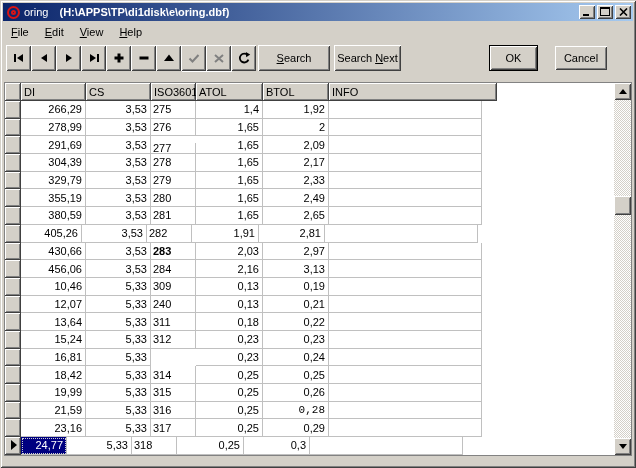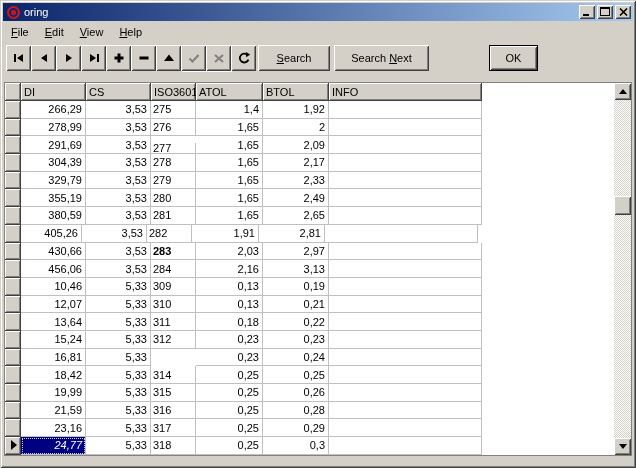--- a/index.html
+++ b/index.html
@@ -52,21 +52,21 @@
   }
   .nav{position:absolute;left:3px;top:4px;display:flex;}
   .navbtn{width:25px;height:26px;display:flex;align-items:center;justify-content:center;color:#000;padding:0;}
   .navbtn svg{display:block;}
   .navbtn.disabled{color:#808080;filter:drop-shadow(1px 1px 0 #ffffff);}
   .btn{
     position:absolute;display:flex;align-items:center;justify-content:center;
     font-size:11px;color:#000;
   }
   .btn-search{left:255px;top:4px;width:72px;height:26px;}
-  .btn-searchnext{left:331px;top:4px;width:95px;height:26px;}
+  .btn-searchnext{left:331px;top:4px;width:67px;height:26px;}
   .btn-ok{left:487px;top:5px;width:47px;height:24px;outline:1px solid #000;}
   .btn-cancel{left:552px;top:5px;width:52px;height:24px;}
   
   .grid{
     position:absolute;left:4px;top:82px;width:628px;height:374px;
     background:#fff;border:1px solid #828282;box-sizing:border-box;
   }
   .grid-table{position:absolute;left:0;top:0;right:17px;bottom:0;overflow:hidden;}
   .grid-row{display:flex;height:17.7px;}
   .grid-row.header{height:18px;}
@@ -112,20 +112,21 @@
 </head>
 <body>
 
 <div class="window">
 
   <div class="titlebar">
     <span class="app-icon">
         <span class="inner"></span>
       </span>
     <span class="title-app">oring</span>
+    <span class="title-path">(H:\APPS\TP\di1disk\e\oring.dbf)</span>
     <span class="win-buttons">
       <button class="winbtn">
         <svg width="10" height="10" viewBox="0 0 10 10">
             <rect x="1" y="7" width="6" height="2" fill="#000"></rect>
           </svg>
       </button>
       <button class="winbtn">
         <svg width="10" height="10" viewBox="0 0 10 10">
             <rect x="0.5" y="0.5" width="9" height="8" fill="none" stroke="#000"></rect>
             <rect x="0" y="0" width="10" height="2" fill="#000"></rect>
@@ -206,32 +207,33 @@
         <span class="pre"></span>
         <span class="ukey">S</span>
         <span>earch</span>
       </button>
     <button class="btn btn-searchnext raised">
         <span class="pre">Search </span>
         <span class="ukey">N</span>
         <span>ext</span>
       </button>
     <button class="btn btn-ok raised">OK</button>
+    <button class="btn btn-cancel raised">Cancel</button>
   </div>
 
   <div class="grid">
     <div class="grid-table">
       <div class="grid-row header">
         <div class="ind"></div>
         <div class="hcell" style="width: 65px;">DI</div>
         <div class="hcell" style="width: 65px;">CS</div>
         <div class="hcell" style="width: 45px;">ISO3601</div>
         <div class="hcell" style="width: 67px;">ATOL</div>
         <div class="hcell" style="width: 66px;">BTOL</div>
-        <div class="hcell" style="width: 153px;">INFO</div>
+        <div class="hcell" style="width: 168px;">INFO</div>
       </div>
       <div id="grid-rows">
           <div class="grid-row">
             <div class="ind"></div>
             <div class="cell al-right" style="width: 65px;">266,29</div>
             <div class="cell al-right" style="width: 65px;">3,53</div>
             <div class="cell al-left" style="width: 45px; text-align: center;">275</div>
             <div class="cell al-right" style="width: 67px;">1,4</div>
             <div class="cell al-right" style="width: 66px;">1,92</div>
             <div class="cell al-left" style="width: 153px;"></div>
@@ -323,21 +325,21 @@
             <div class="cell al-right" style="width: 65px;">5,33</div>
             <div class="cell al-left" style="width: 45px;">309</div>
             <div class="cell al-right" style="width: 67px;">0,13</div>
             <div class="cell al-right" style="width: 66px;">0,19</div>
             <div class="cell al-left" style="width: 153px;"></div>
           </div>
           <div class="grid-row">
             <div class="ind"></div>
             <div class="cell al-right" style="width: 65px;">12,07</div>
             <div class="cell al-right" style="width: 65px;">5,33</div>
-            <div class="cell al-left" style="width: 45px;">310</div>
+            <div class="cell al-left" style="width: 45px;">240</div>
             <div class="cell al-right" style="width: 67px;">0,13</div>
             <div class="cell al-right" style="width: 66px;">0,21</div>
             <div class="cell al-left" style="width: 153px;"></div>
           </div>
           <div class="grid-row">
             <div class="ind"></div>
             <div class="cell al-right" style="width: 65px;">13,64</div>
             <div class="cell al-right" style="width: 65px;">5,33</div>
             <div class="cell al-left" style="width: 45px;">311</div>
             <div class="cell al-right" style="width: 67px;">0,18</div>
@@ -379,37 +381,37 @@
             <div class="cell al-right" style="width: 67px;">0,25</div>
             <div class="cell al-right" style="width: 66px;">0,26</div>
             <div class="cell al-left" style="width: 153px;"></div>
           </div>
           <div class="grid-row">
             <div class="ind"></div>
             <div class="cell al-right" style="width: 65px;">21,59</div>
             <div class="cell al-right" style="width: 65px;">5,33</div>
             <div class="cell al-left" style="width: 45px;">316</div>
             <div class="cell al-right" style="width: 67px;">0,25</div>
-            <div class="cell al-right" style="width: 66px;">0,28</div>
+            <div class="cell al-right" style="width: 66px; font-family: Liberation Mono, monospace;">0,28</div>
             <div class="cell al-left" style="width: 153px;"></div>
           </div>
           <div class="grid-row">
             <div class="ind"></div>
             <div class="cell al-right" style="width: 65px;">23,16</div>
             <div class="cell al-right" style="width: 65px;">5,33</div>
             <div class="cell al-left" style="width: 45px;">317</div>
             <div class="cell al-right" style="width: 67px;">0,25</div>
             <div class="cell al-right" style="width: 66px;">0,29</div>
             <div class="cell al-left" style="width: 153px;"></div>
           </div>
           <div class="grid-row">
             <div class="ind">
               <span class="arrow"></span>
             </div>
-            <div class="cell al-right sel" style="width: 65px; font-style: italic;">24,77</div>
+            <div class="cell al-right sel" style="width: 46px;">24,77</div>
             <div class="cell al-right" style="width: 65px;">5,33</div>
             <div class="cell al-left" style="width: 45px;">318</div>
             <div class="cell al-right" style="width: 67px;">0,25</div>
             <div class="cell al-right" style="width: 66px;">0,3</div>
             <div class="cell al-left" style="width: 153px;"></div>
           </div>
         </div>
     </div>
     <div class="vscroll">
       <div class="sb-btn up raised">

